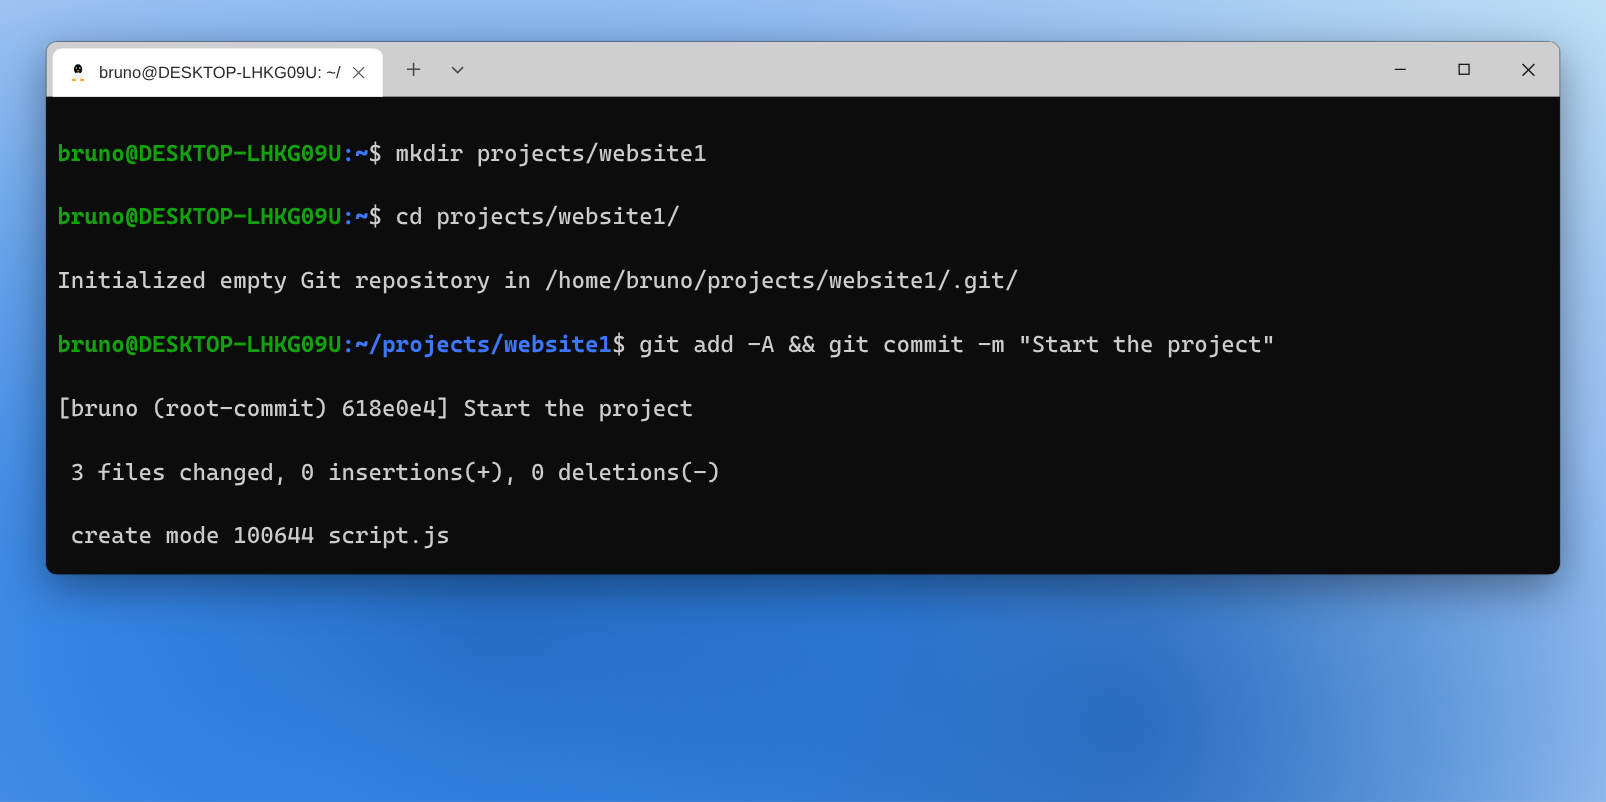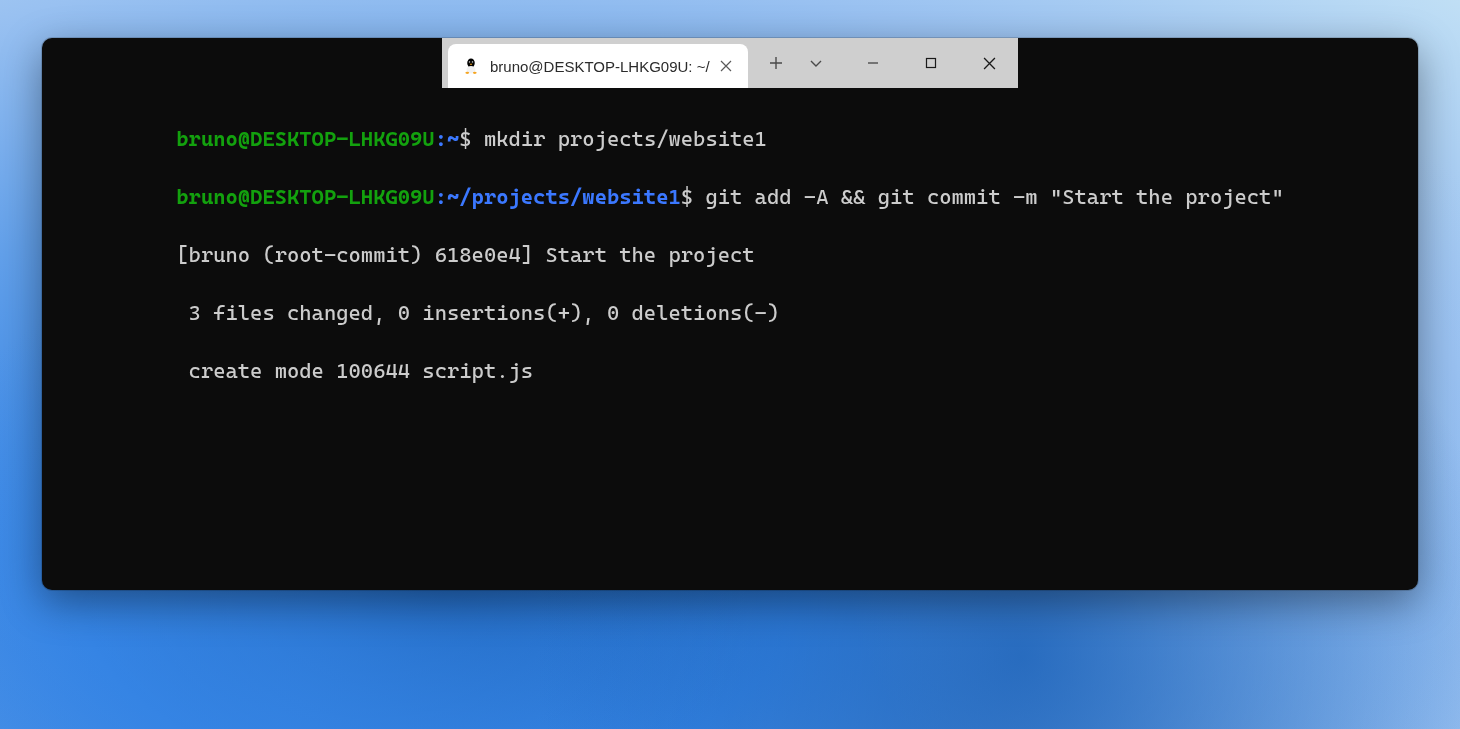--- a/index.html
+++ b/index.html
@@ -17,28 +17,27 @@
       background:
         radial-gradient(circle at 70% 90%, rgba(26,95,180,0.8) 0%, transparent 40%),
         radial-gradient(circle at 20% 100%, rgba(53,132,228,0.7) 0%, transparent 35%),
         radial-gradient(circle at 85% 70%, rgba(153,193,241,0.6) 0%, transparent 30%);
     }
     .window {
       position: absolute;
       top: 38px;
       left: 42px;
       width: 1376px;
-      height: 552px;
+      height: 484px;
       background: #0c0c0c;
       border-radius: 10px;
       box-shadow: 0 12px 40px rgba(0,0,0,0.4), 0 0 0 1px rgba(0,0,0,0.15);
       overflow: hidden;
       display: flex;
       flex-direction: column;
-      align-items: center;
     }
     .titlebar {
       height: 50px;
       background: #cfcfcf;
       display: flex;
       align-items: stretch;
       flex-shrink: 0;
     }
     .tab {
       display: flex;
@@ -176,20 +175,22 @@
       <div class="win-btn">
         <svg width="13" height="13" viewBox="0 0 12 12">
             <path d="M1 1 L11 11 M11 1 L1 11" stroke="currentColor" stroke-width="1.2" fill="none"></path>
           </svg>
       </div>
     </div>
   </div>
 
   <div class="terminal-body">
 <span class="line"><span class="user">bruno@DESKTOP-LHKG09U</span><span class="path">:</span><span class="path">~</span><span class="dollar">$</span><span class="cmd"> mkdir projects/website1</span></span>
+<span class="line"><span class="user">bruno@DESKTOP-LHKG09U</span><span class="path">:</span><span class="path">~</span><span class="dollar">$</span><span class="cmd"> cd projects/website1/</span></span>
+<span class="line"><span>Initialized empty Git repository in /home/bruno/projects/website1/.git/</span></span>
 <span class="line"><span class="user">bruno@DESKTOP-LHKG09U</span><span class="path">:</span><span class="path">~/projects/website1</span><span class="dollar">$</span><span class="cmd"> git add -A &amp;&amp; git commit -m "Start the project"</span></span>
 <span class="line"><span>[bruno (root-commit) 618e0e4] Start the project</span></span>
 <span class="line"><span> 3 files changed, 0 insertions(+), 0 deletions(-)</span></span>
 <span class="line"><span> create mode 100644 script.js</span></span>
 
 
 
 
 
 <span class="line"><span></span></span>

